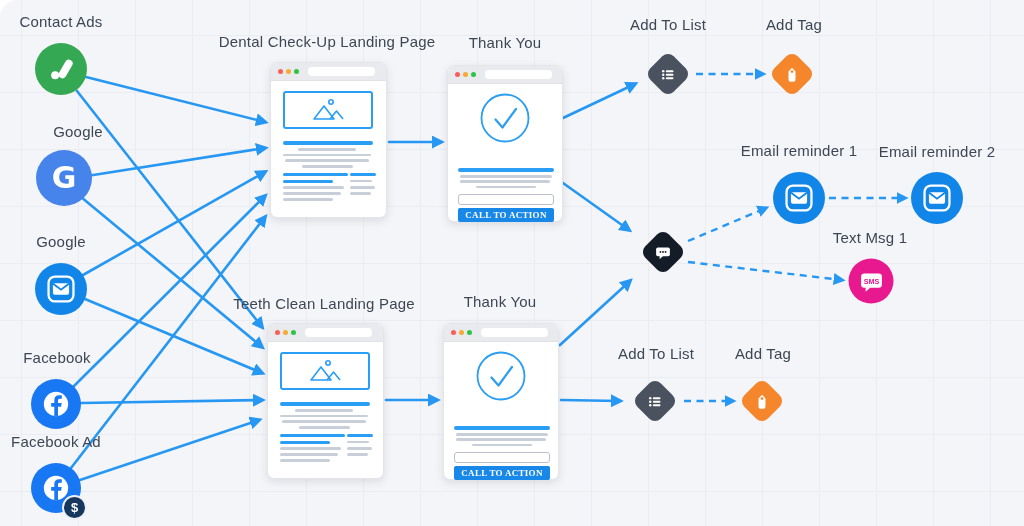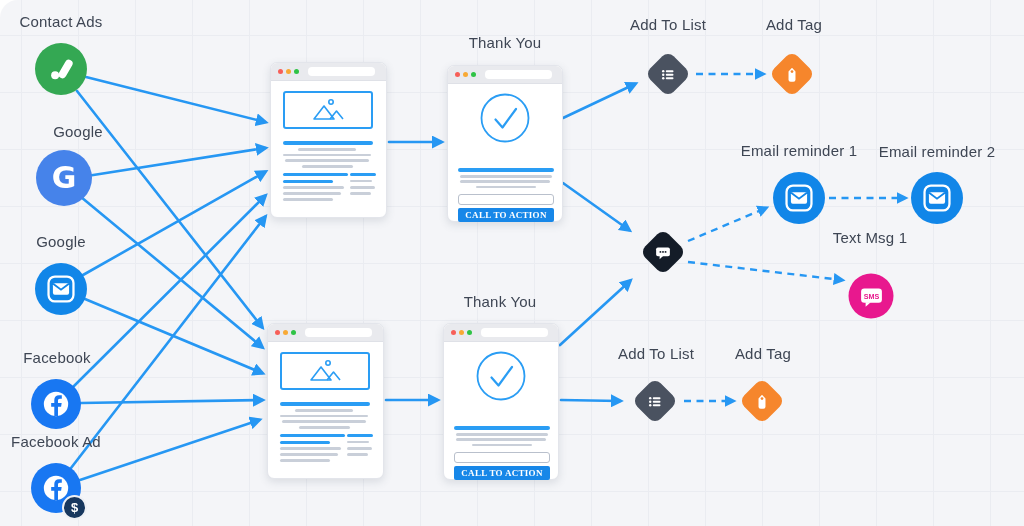--- a/index.html
+++ b/index.html
@@ -133,20 +133,21 @@
   </div>
 
   <div class="circ" style="left: 56px; top: 488px; width: 50px; height: 50px; background: rgb(24, 119, 242);">
     <svg width="34" height="34" viewBox="0 0 24 24">
       <circle cx="12" cy="12" r="8.6" fill="#ffffff"></circle>
       <path d="M13.4 20.5v-6.6h2.2l.4-2.6h-2.6V9.6c0-.76.3-1.34 1.4-1.34h1.3V5.9c-.3-.05-1.1-.12-2-.12-2 0-3.3 1.2-3.3 3.4v2.1H8.6v2.6h2.2v6.6z" fill="#1877f2"></path>
     </svg>
     <span class="badge" style="background: rgb(23, 55, 94);">$</span>
   </div>
 
+  <div class="label" style="left:327px;top:41px">Dental Check-Up Landing Page</div>
   <div class="browser" style="left:270px;top:62px;width:117px;height:156px">
     <div class="bhead">
       <span class="dot dr"></span>
       <span class="dot dy"></span>
       <span class="dot dg"></span>
       <span class="addr"></span>
     </div>
     <div class="bbody">
       <div class="imgph" style="left:12px;top:10px;width:90px;height:38px">
         <svg width="44" height="26" viewBox="0 0 44 26" fill="none" stroke="#2a9df4" stroke-width="1.6" stroke-linejoin="round">
@@ -189,20 +190,21 @@
       </div>
       <div class="bar bblue" style="left:10px;top:84px;width:96px;height:4px"></div>
       <div class="bar bgray" style="left:12px;top:91px;width:92px;height:2.5px"></div>
       <div class="bar bgray" style="left:12px;top:96px;width:90px;height:2.5px"></div>
       <div class="bar bgray" style="left:28px;top:101.5px;width:60px;height:2px"></div>
       <div class="inputbox" style="left:10px;top:110px;width:96px;height:11px"></div>
       <div class="cta" style="left: 10px; top: 124px; width: 96px; height: 14px; background: rgb(23, 135, 232);">CALL TO ACTION</div>
     </div>
   </div>
 
+  <div class="label" style="left:324px;top:303px">Teeth Clean Landing Page</div>
   <div class="browser" style="left:267px;top:323px;width:117px;height:156px">
     <div class="bhead">
       <span class="dot dr"></span>
       <span class="dot dy"></span>
       <span class="dot dg"></span>
       <span class="addr"></span>
     </div>
     <div class="bbody">
       <div class="imgph" style="left:12px;top:10px;width:90px;height:38px">
         <svg width="44" height="26" viewBox="0 0 44 26" fill="none" stroke="#2a9df4" stroke-width="1.6" stroke-linejoin="round">
@@ -315,21 +317,21 @@
   </div>
 
   <div class="circ" style="left: 937px; top: 198px; width: 52px; height: 52px; background: rgb(17, 134, 232);">
     <svg width="34" height="34" viewBox="0 0 24 24">
       <rect x="3.2" y="3.2" width="17.6" height="17.6" rx="4.5" fill="none" stroke="#ffffff" stroke-width="1.6"></rect>
       <rect x="6.3" y="8" width="11.4" height="8" rx="1.3" fill="#ffffff"></rect>
       <path d="M6.9 8.7 L12 12.5 L17.1 8.7" fill="none" stroke-width="1.3" stroke-linecap="round" stroke="#1186e8"></path>
     </svg>
   </div>
 
-  <div class="circ" style="left: 871px; top: 296px; width: 45px; height: 45px; background: rgb(232, 24, 142);">
+  <div class="circ" style="left: 871px; top: 281px; width: 45px; height: 45px; background: rgb(232, 24, 142);">
     <svg width="32" height="32" viewBox="0 0 24 24">
       <rect x="4.2" y="6" width="15.6" height="10.6" rx="2.4" fill="#ffffff"></rect>
       <path d="M7.6 16.4 v3.3 l3.8-3.3 z" fill="#ffffff"></path>
       <text x="12" y="13.5" text-anchor="middle" font-size="5.4" font-weight="700" font-family="Liberation Sans, sans-serif" fill="#e8188e">SMS</text>
     </svg>
   </div>
 
 </div>
 
 </body></html>

